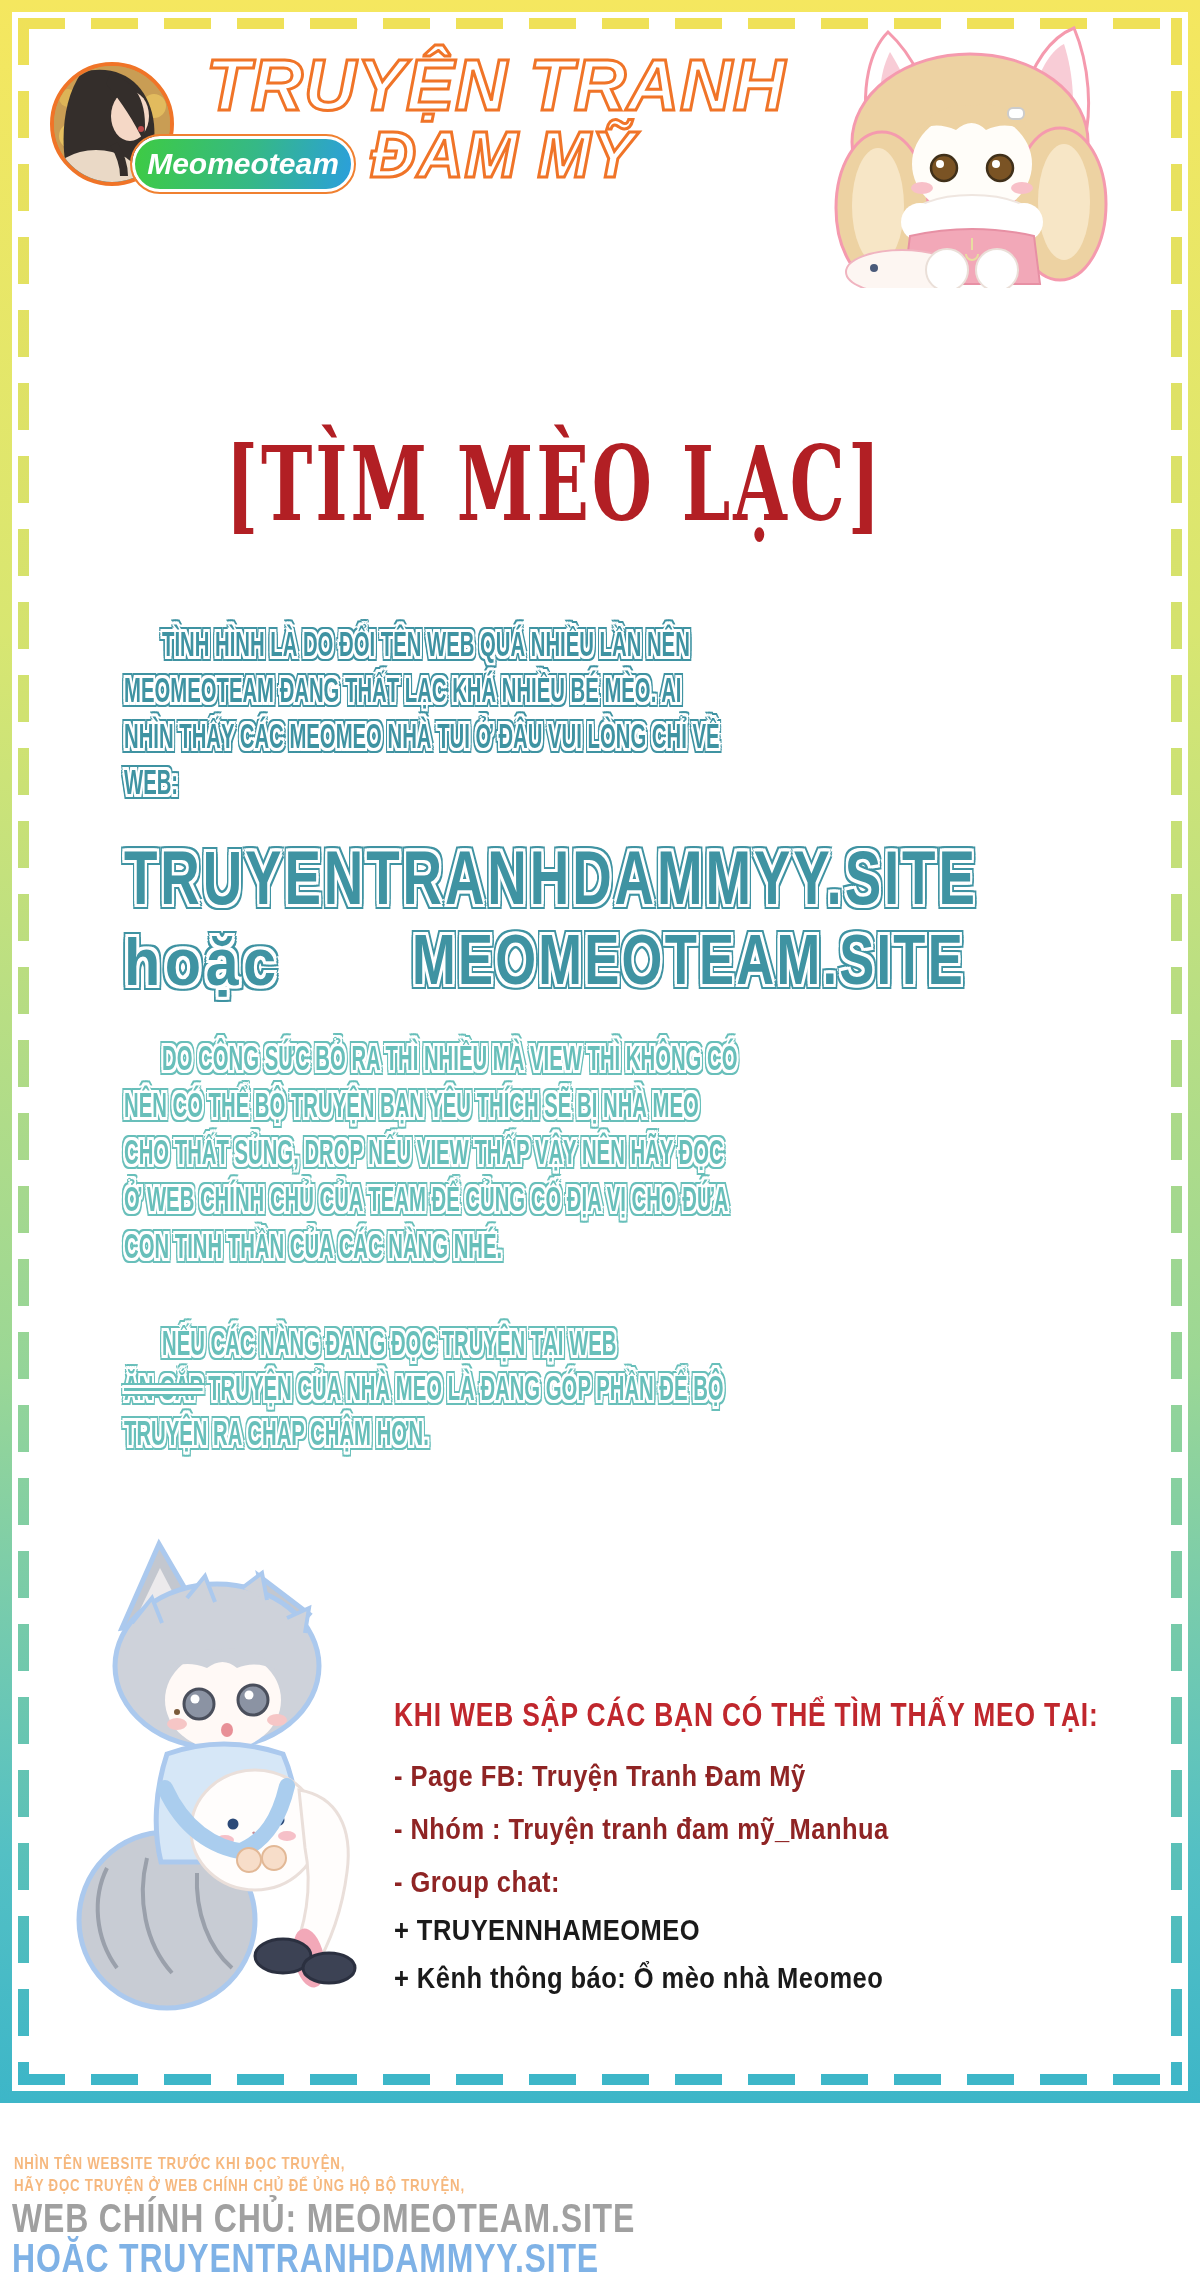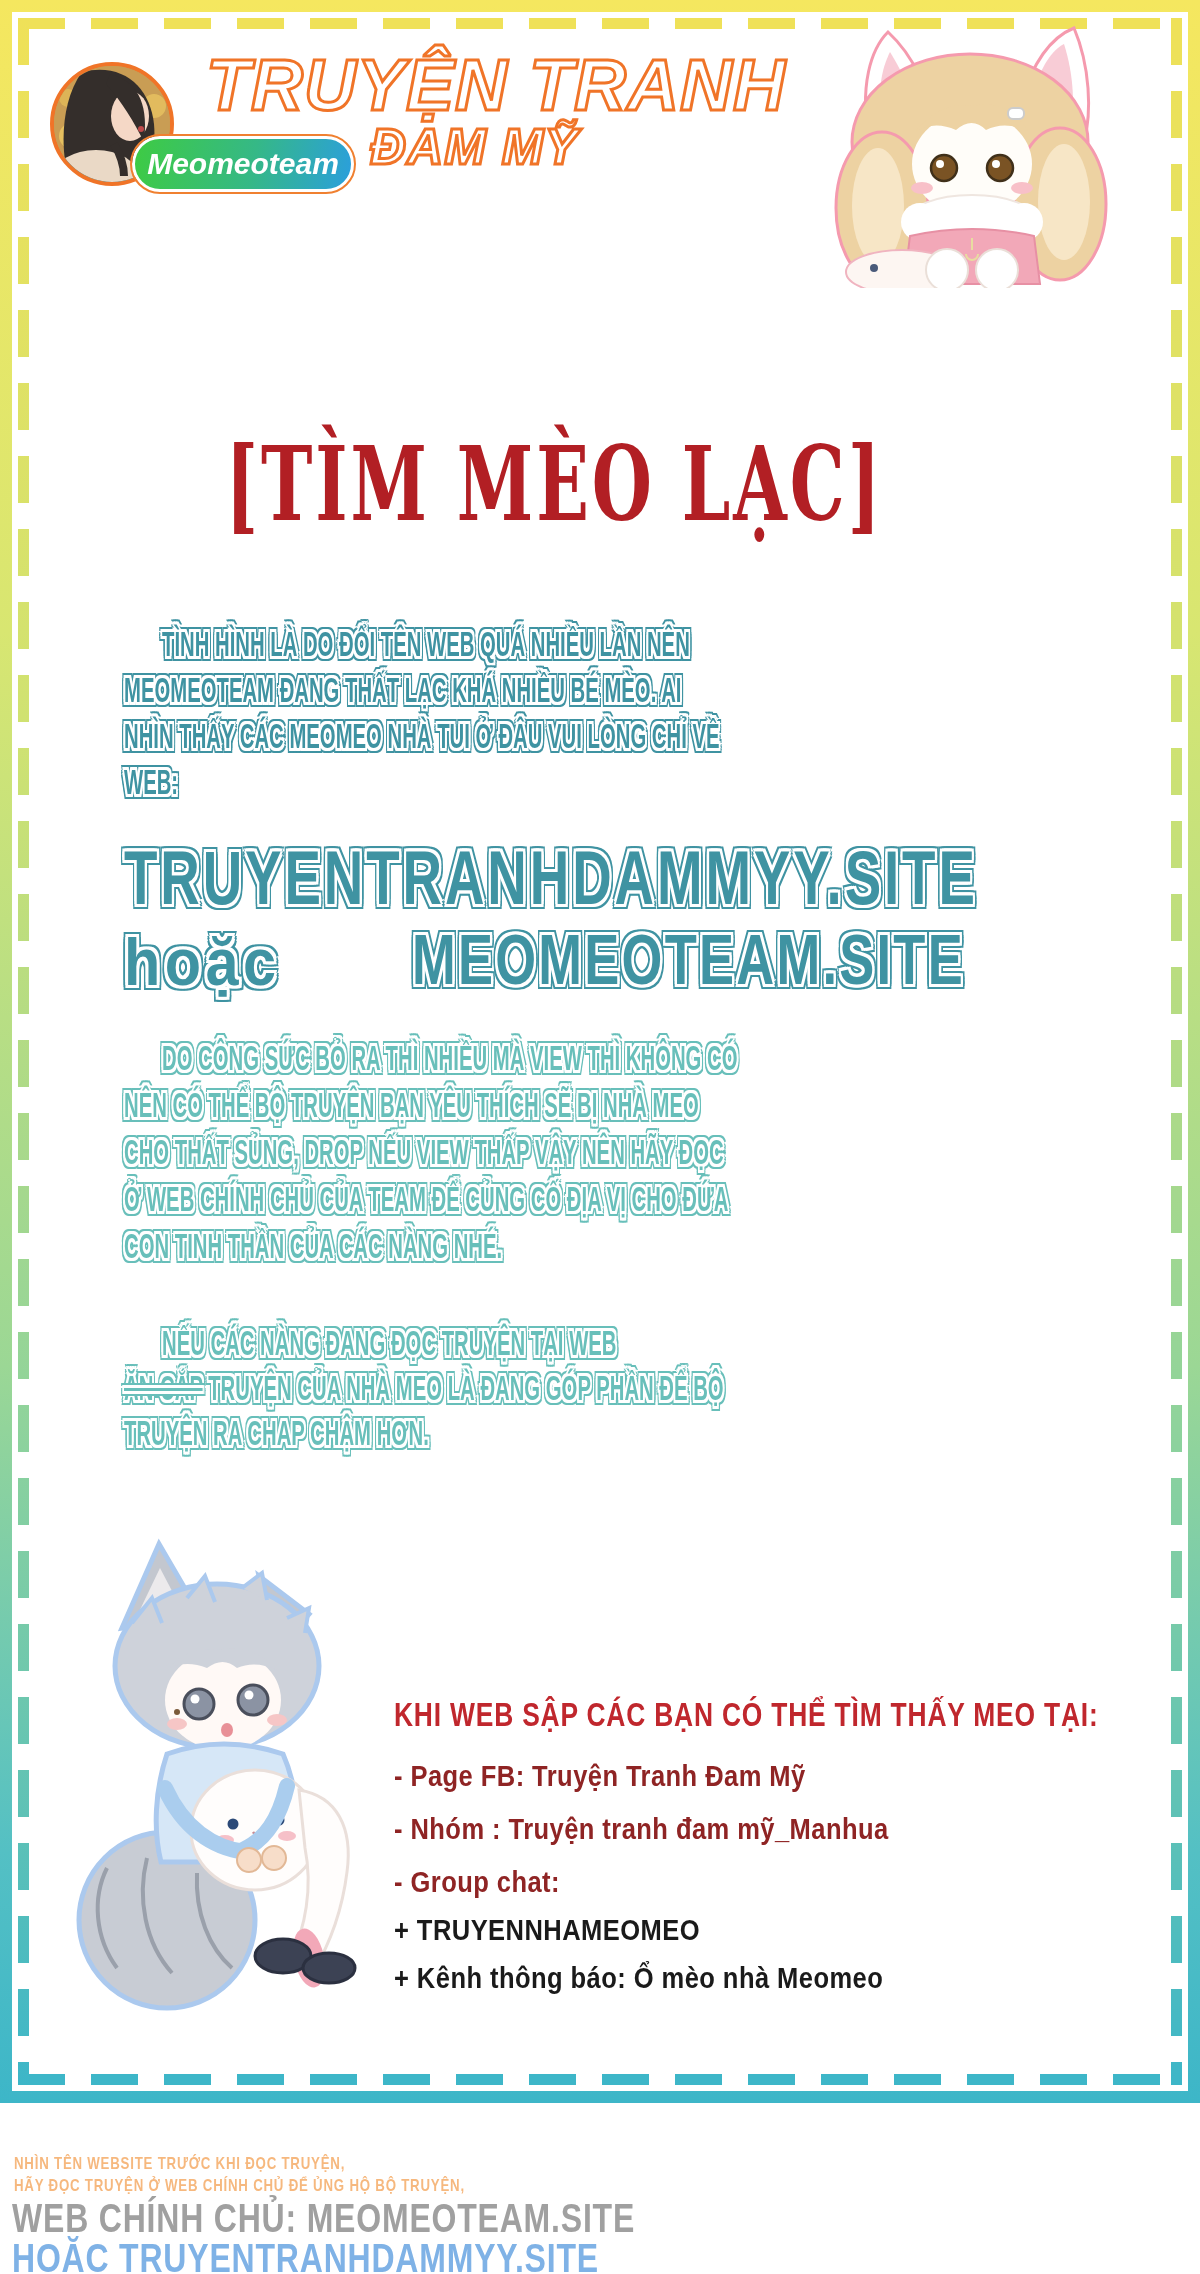--- a/index.html
+++ b/index.html
@@ -123,21 +123,21 @@
         <path d="M28,6 C70,-4 96,22 100,58 C103,90 90,112 70,118 L16,118 C6,86 6,36 28,6 Z" fill="#342e2b"></path>
         <ellipse cx="76" cy="50" rx="19" ry="25" fill="#f5d8c6"></ellipse>
         <path d="M56,8 C88,16 94,44 90,76 C80,56 68,36 52,18 Z" fill="#342e2b"></path>
         <circle cx="87" cy="63" r="3" fill="#c04a4a"></circle>
         <ellipse cx="42" cy="110" rx="42" ry="26" fill="#ead9c6"></ellipse>
         <path d="M60,78 C66,88 70,98 70,110" stroke="#342e2b" stroke-width="8" fill="none"></path>
       </svg>
     </div>
 
     <div class="abs logo-line" style="left:150px; top:32px; font-size:72px;margin-left:44px;">TRUYỆN TRANH</div>
-    <div class="abs logo-line" style="left:358px; top:106px; font-size:50px;">ĐAM MỸ</div>
+    <div class="abs logo-line" style="left:358px; top:106px; font-size:64px;">ĐAM MỸ</div>
 
     <div class="abs badge">
       <span>Meomeoteam</span>
     </div>
 
     <svg class="abs" style="left:770px; top:8px;" width="370" height="268" viewBox="0 0 370 268">
       <g stroke="#f59aae" stroke-width="3" fill="#ffffff">
         <path d="M88,126 C76,64 90,28 106,12 C132,36 148,72 150,104 Z"></path>
         <path d="M238,84 C252,38 272,16 292,8 C308,46 310,92 302,122 Z"></path>
       </g>

